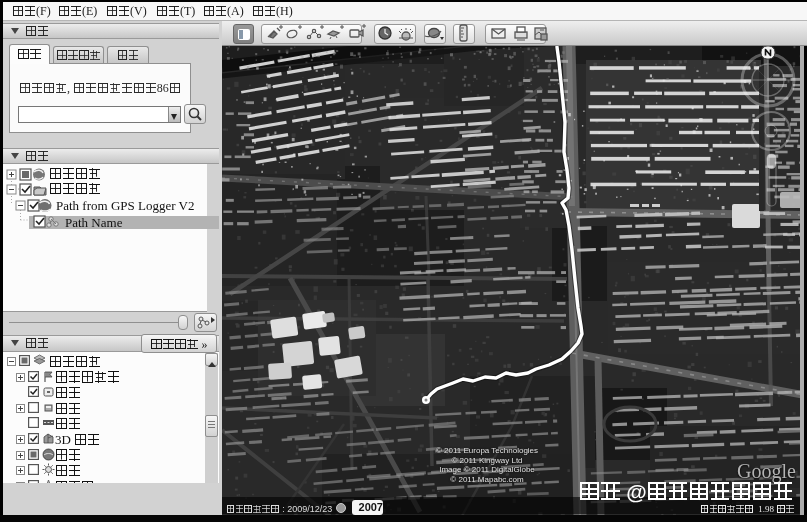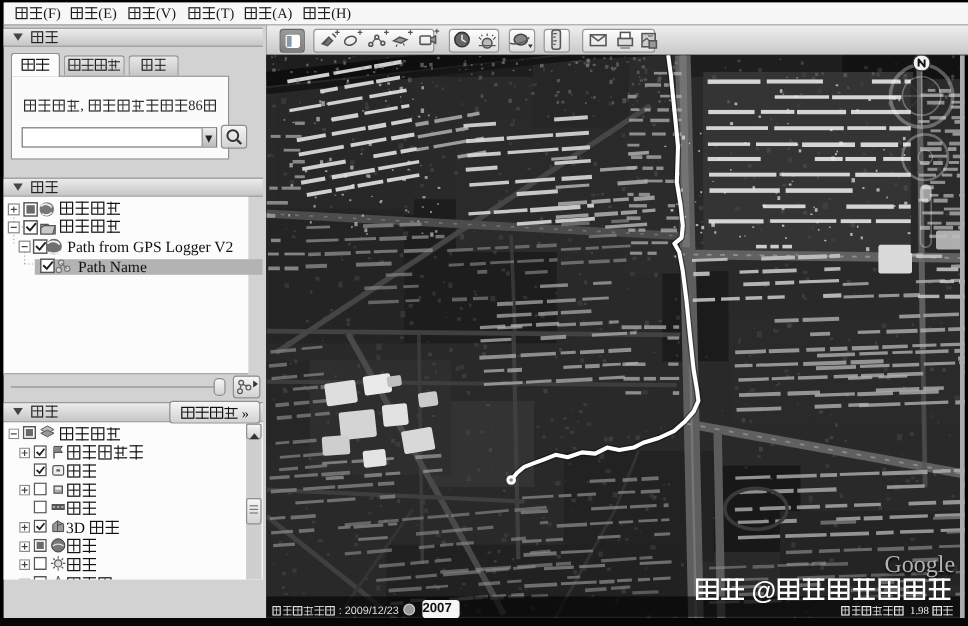--- a/index.html
+++ b/index.html
@@ -2100,19 +2100,20 @@
 <rect x="545" y="108" width="9" height="52" rx="4.5" stroke-width="1.2"></rect>
 </g>
 <rect x="545" y="108" width="9" height="15" rx="4.5" fill="#fff" opacity="0.55"></rect>
 <g>
 <rect x="539" y="0" width="14" height="13" rx="6" fill="#f2f2f2" stroke="#333" stroke-width="1"></rect>
 <path d="M543.5,9.5 V3.5 L548.5,9.5 V3.5" stroke="#111" stroke-width="1.6" fill="none" stroke-linejoin="round"></path>
 </g>
       <rect x="0" y="451" width="582" height="17" fill="#000" opacity="0.6"></rect>
       <rect x="578" y="0" width="4" height="470" fill="#ababab"></rect>
     </svg>
+<div class="abs" style="left:150px;top:400px;width:230px;text-align:center;color:#e2e2e2;font-size:8px;line-height:9.5px;font-family:'Liberation Sans',sans-serif;text-shadow:0 0 2px #000">© 2011 Europa Technologies<br>© 2011 Kingway Ltd<br>Image © 2011 DigitalGlobe<br>© 2011 Mapabc.com</div>
 <div class="abs" style="left:515px;top:414px;color:#b3b3b3;font-size:20px;font-family:'Liberation Serif',serif;text-shadow:0 1px 2px #000">Google</div>
 <div class="abs" style="left:357px;top:434px;color:#fff;font-weight:bold;font-size:21px;white-space:nowrap"><b class="w"></b><b class="w2"></b> <span style="font-family:'Liberation Sans'">@</span><b class="w"></b><b class="w2"></b><b class="w"></b><b class="w2"></b><b class="w"></b><b class="w"></b><b class="w2"></b></div>
 <div class="abs" style="left:478px;top:458px;color:#eee;font-size:9px"><b class="g"></b><b class="h"></b><b class="g"></b><b class="k"></b><b class="h"></b><b class="g"></b> &nbsp;1.98 <b class="g"></b><b class="h"></b></div>
 <div class="abs" style="left:4px;top:458px;color:#ddd;font-size:9px;font-family:'Liberation Sans',sans-serif"><b class="g"></b><b class="h"></b><b class="g"></b><b class="k"></b><b class="h"></b><b class="g"></b> : 2009/12/23</div>
 <div class="abs" style="left:114px;top:457px;width:10px;height:10px;border-radius:50%;background:#999;border:1px solid #ccc"></div>
-<div class="abs" style="left:130px;top:454px;width:31px;height:15px;background:#f5f5f5;border-radius:3px;color:#111;font-weight:bold;font-size:11px;text-align:left;line-height:15px;font-family:'Liberation Sans',sans-serif">2007</div>
+<div class="abs" style="left:130px;top:454px;width:31px;height:15px;background:#f5f5f5;border-radius:3px;color:#111;font-weight:bold;font-size:11px;text-align:right;line-height:15px;font-family:'Liberation Sans',sans-serif">2007</div>
 </div>
 <div class="abs" style="left:0;top:515px;width:807px;height:7px;background:#060606"></div>
 </body></html>

